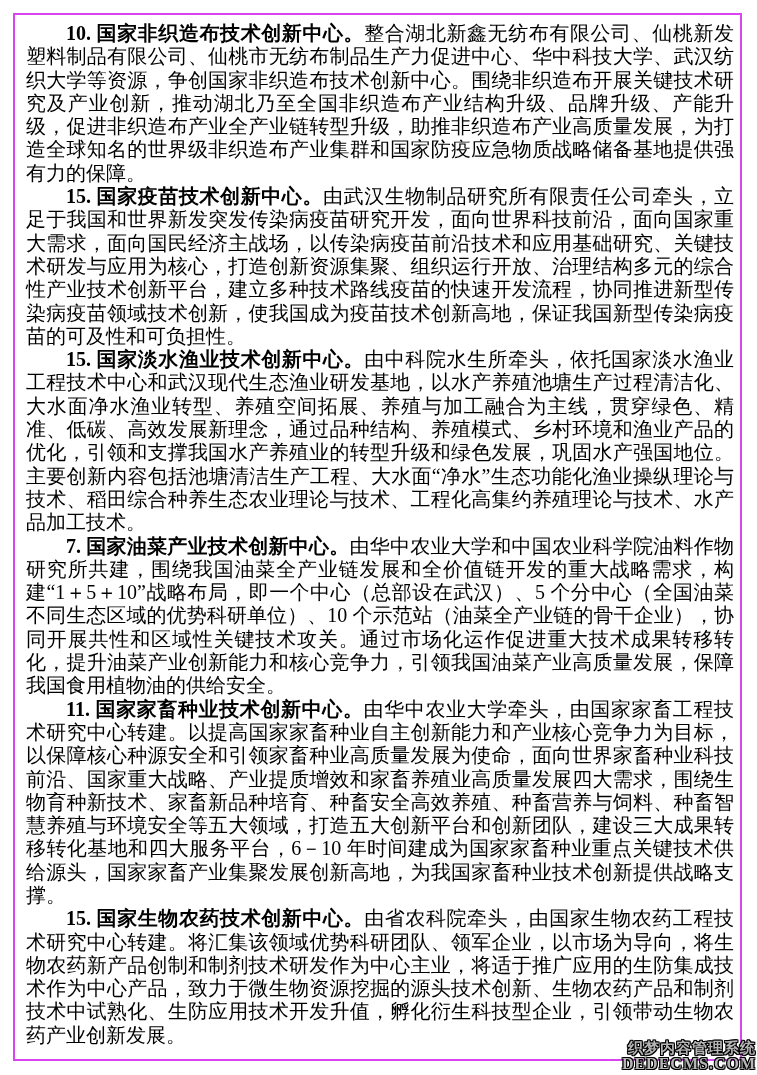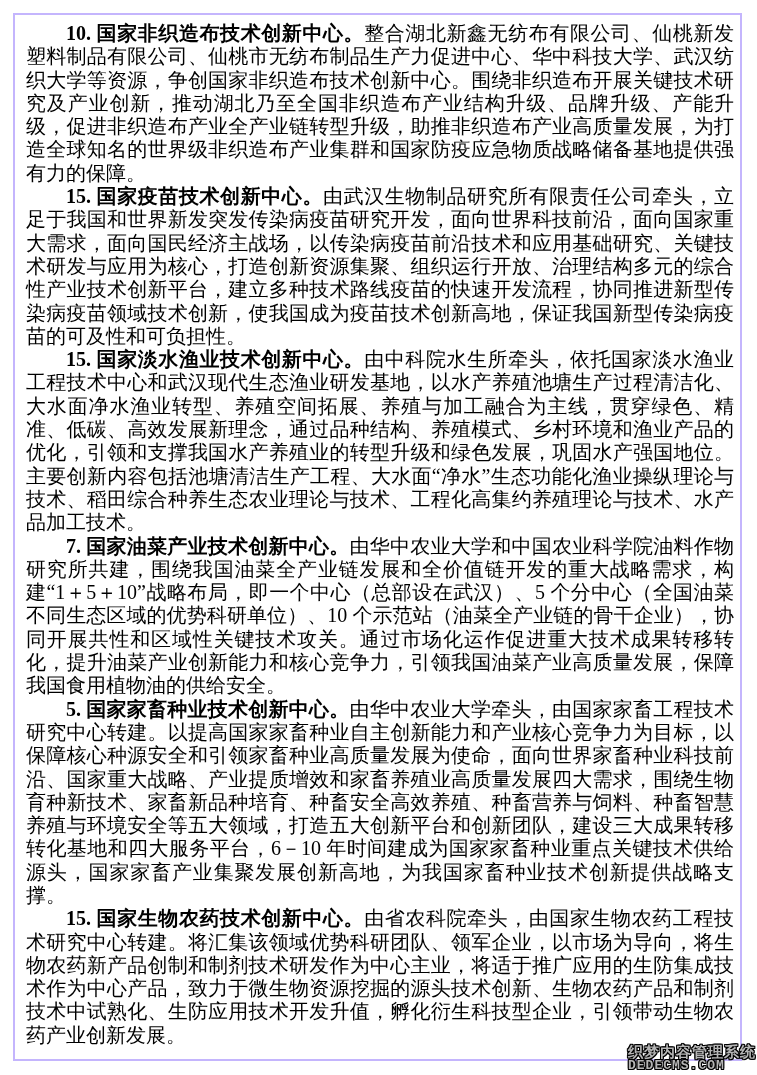--- a/index.html
+++ b/index.html
@@ -13,21 +13,21 @@
     position: relative;
     overflow: hidden;
     font-family: "Liberation Serif", "DejaVu Serif", serif;
   }
   .page-border {
     position: absolute;
     left: 13px;
     top: 13px;
     width: 729px;
     height: 1048px;
-    border: 2px solid #c4b5fd;
+    border: 2px solid #d946ef;
     box-sizing: border-box;
     padding: 7px 6px 0 11px;
     overflow: hidden;
     background: #ffffff;
   }
   .para {
     margin: 0;
     text-indent: 2em;
     font-size: 20px;
     line-height: 23.3px;
@@ -36,57 +36,57 @@
     text-justify: inter-character;
     word-break: break-all;
   }
   .para-heading {
     font-weight: bold;
   }
   .watermark {
     position: absolute;
     right: 1px;
     bottom: 2px;
-    text-align: left;
+    text-align: right;
     z-index: 5;
     line-height: 1.05;
   }
   .wm-line1 {
     font-family: "Liberation Sans", "DejaVu Sans", sans-serif;
     font-weight: bold;
     font-size: 15px;
     color: #b5b5b5;
     text-shadow: 1px 0 0 #000, -1px 0 0 #000, 0 1px 0 #000, 0 -1px 0 #000,
                  1px 1px 0 #000, -1px -1px 0 #000, 1px -1px 0 #000, -1px 1px 0 #000;
     letter-spacing: 1px;
   }
   .wm-line2 {
-    font-family: Liberation Mono, monospace;
+    font-family: Liberation Serif, serif;
     font-weight: bold;
-    font-size: 13px;
+    font-size: 16px;
     color: #b5b5b5;
     text-shadow: 1px 0 0 #000, -1px 0 0 #000, 0 1px 0 #000, 0 -1px 0 #000,
                  1px 1px 0 #000, -1px -1px 0 #000, 1px -1px 0 #000, -1px 1px 0 #000;
     letter-spacing: 1px;
   }
 </style>
 </head>
 <body>
 
 <div class="page-border">
 
   <p class="para"><span class="para-heading">10. 国家非织造布技术创新中心。</span><span>整合湖北新鑫无纺布有限公司、仙桃新发塑料制品有限公司、仙桃市无纺布制品生产力促进中心、华中科技大学、武汉纺织大学等资源，争创国家非织造布技术创新中心。围绕非织造布开展关键技术研究及产业创新，推动湖北乃至全国非织造布产业结构升级、品牌升级、产能升级，促进非织造布产业全产业链转型升级，助推非织造布产业高质量发展，为打造全球知名的世界级非织造布产业集群和国家防疫应急物质战略储备基地提供强有力的保障。</span></p>
 
   <p class="para"><span class="para-heading">15. 国家疫苗技术创新中心。</span><span>由武汉生物制品研究所有限责任公司牵头，立足于我国和世界新发突发传染病疫苗研究开发，面向世界科技前沿，面向国家重大需求，面向国民经济主战场，以传染病疫苗前沿技术和应用基础研究、关键技术研发与应用为核心，打造创新资源集聚、组织运行开放、治理结构多元的综合性产业技术创新平台，建立多种技术路线疫苗的快速开发流程，协同推进新型传染病疫苗领域技术创新，使我国成为疫苗技术创新高地，保证我国新型传染病疫苗的可及性和可负担性。</span></p>
 
   <p class="para"><span class="para-heading">15. 国家淡水渔业技术创新中心。</span><span>由中科院水生所牵头，依托国家淡水渔业工程技术中心和武汉现代生态渔业研发基地，以水产养殖池塘生产过程清洁化、大水面净水渔业转型、养殖空间拓展、养殖与加工融合为主线，贯穿绿色、精准、低碳、高效发展新理念，通过品种结构、养殖模式、乡村环境和渔业产品的优化，引领和支撑我国水产养殖业的转型升级和绿色发展，巩固水产强国地位。主要创新内容包括池塘清洁生产工程、大水面“净水”生态功能化渔业操纵理论与技术、稻田综合种养生态农业理论与技术、工程化高集约养殖理论与技术、水产品加工技术。</span></p>
 
   <p class="para"><span class="para-heading">7. 国家油菜产业技术创新中心。</span><span>由华中农业大学和中国农业科学院油料作物研究所共建，围绕我国油菜全产业链发展和全价值链开发的重大战略需求，构建“1＋5＋10”战略布局，即一个中心（总部设在武汉）、5 个分中心（全国油菜不同生态区域的优势科研单位）、10 个示范站（油菜全产业链的骨干企业），协同开展共性和区域性关键技术攻关。通过市场化运作促进重大技术成果转移转化，提升油菜产业创新能力和核心竞争力，引领我国油菜产业高质量发展，保障我国食用植物油的供给安全。</span></p>
 
-  <p class="para"><span class="para-heading">5. 国家家畜种业技术创新中心。</span><span>由华中农业大学牵头，由国家家畜工程技术研究中心转建。以提高国家家畜种业自主创新能力和产业核心竞争力为目标，以保障核心种源安全和引领家畜种业高质量发展为使命，面向世界家畜种业科技前沿、国家重大战略、产业提质增效和家畜养殖业高质量发展四大需求，围绕生物育种新技术、家畜新品种培育、种畜安全高效养殖、种畜营养与饲料、种畜智慧养殖与环境安全等五大领域，打造五大创新平台和创新团队，建设三大成果转移转化基地和四大服务平台，6－10 年时间建成为国家家畜种业重点关键技术供给源头，国家家畜产业集聚发展创新高地，为我国家畜种业技术创新提供战略支撑。</span></p>
+  <p class="para"><span class="para-heading">11. 国家家畜种业技术创新中心。</span><span>由华中农业大学牵头，由国家家畜工程技术研究中心转建。以提高国家家畜种业自主创新能力和产业核心竞争力为目标，以保障核心种源安全和引领家畜种业高质量发展为使命，面向世界家畜种业科技前沿、国家重大战略、产业提质增效和家畜养殖业高质量发展四大需求，围绕生物育种新技术、家畜新品种培育、种畜安全高效养殖、种畜营养与饲料、种畜智慧养殖与环境安全等五大领域，打造五大创新平台和创新团队，建设三大成果转移转化基地和四大服务平台，6－10 年时间建成为国家家畜种业重点关键技术供给源头，国家家畜产业集聚发展创新高地，为我国家畜种业技术创新提供战略支撑。</span></p>
 
   <p class="para"><span class="para-heading">15. 国家生物农药技术创新中心。</span><span>由省农科院牵头，由国家生物农药工程技术研究中心转建。将汇集该领域优势科研团队、领军企业，以市场为导向，将生物农药新产品创制和制剂技术研发作为中心主业，将适于推广应用的生防集成技术作为中心产品，致力于微生物资源挖掘的源头技术创新、生物农药产品和制剂技术中试熟化、生防应用技术开发升值，孵化衍生科技型企业，引领带动生物农药产业创新发展。</span></p>
 
 </div>
 
 <div class="watermark">
   <div class="wm-line1">织梦内容管理系统</div>
   <div class="wm-line2">DEDECMS.COM</div>
 </div>
 

